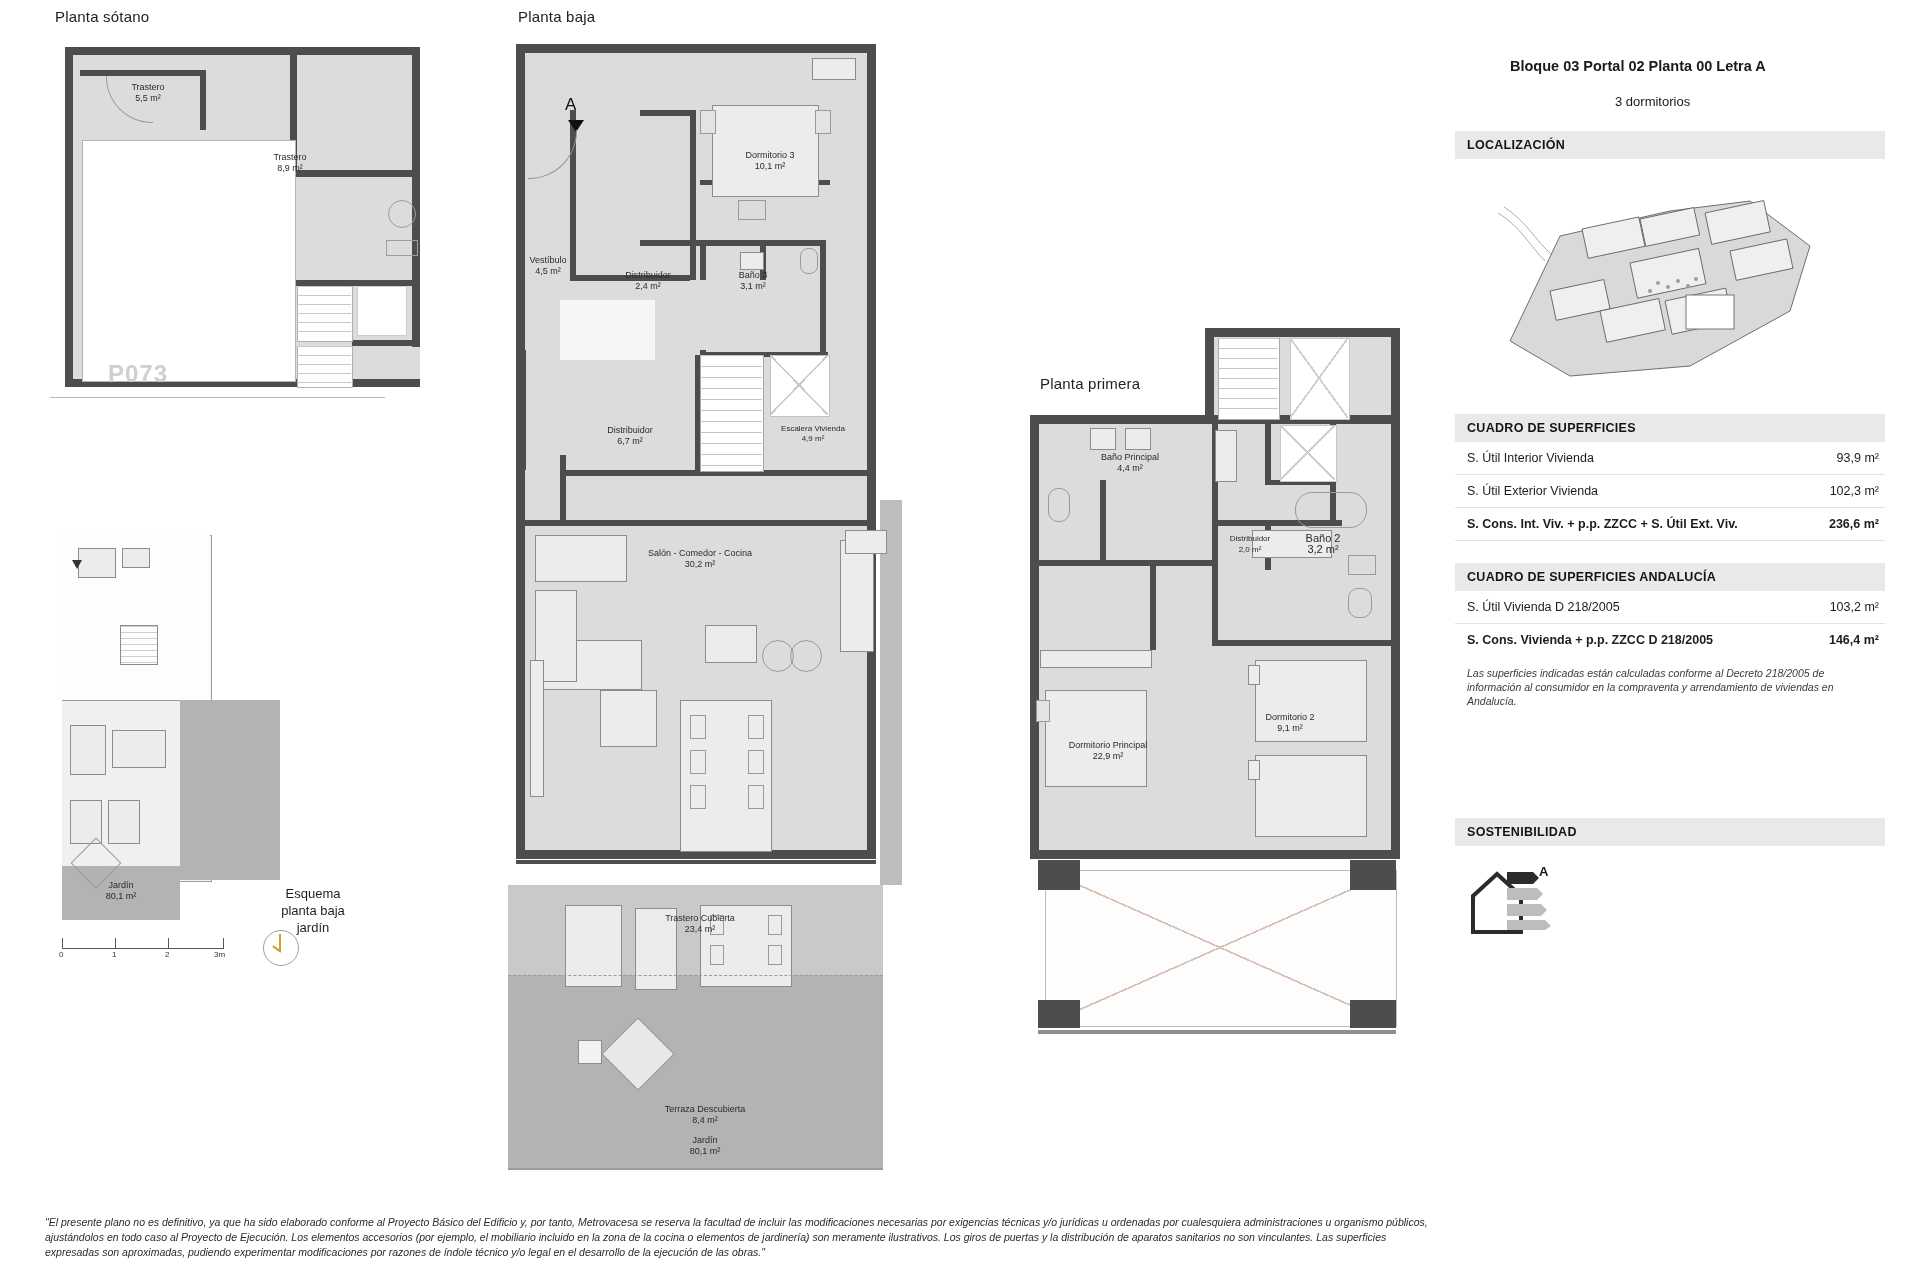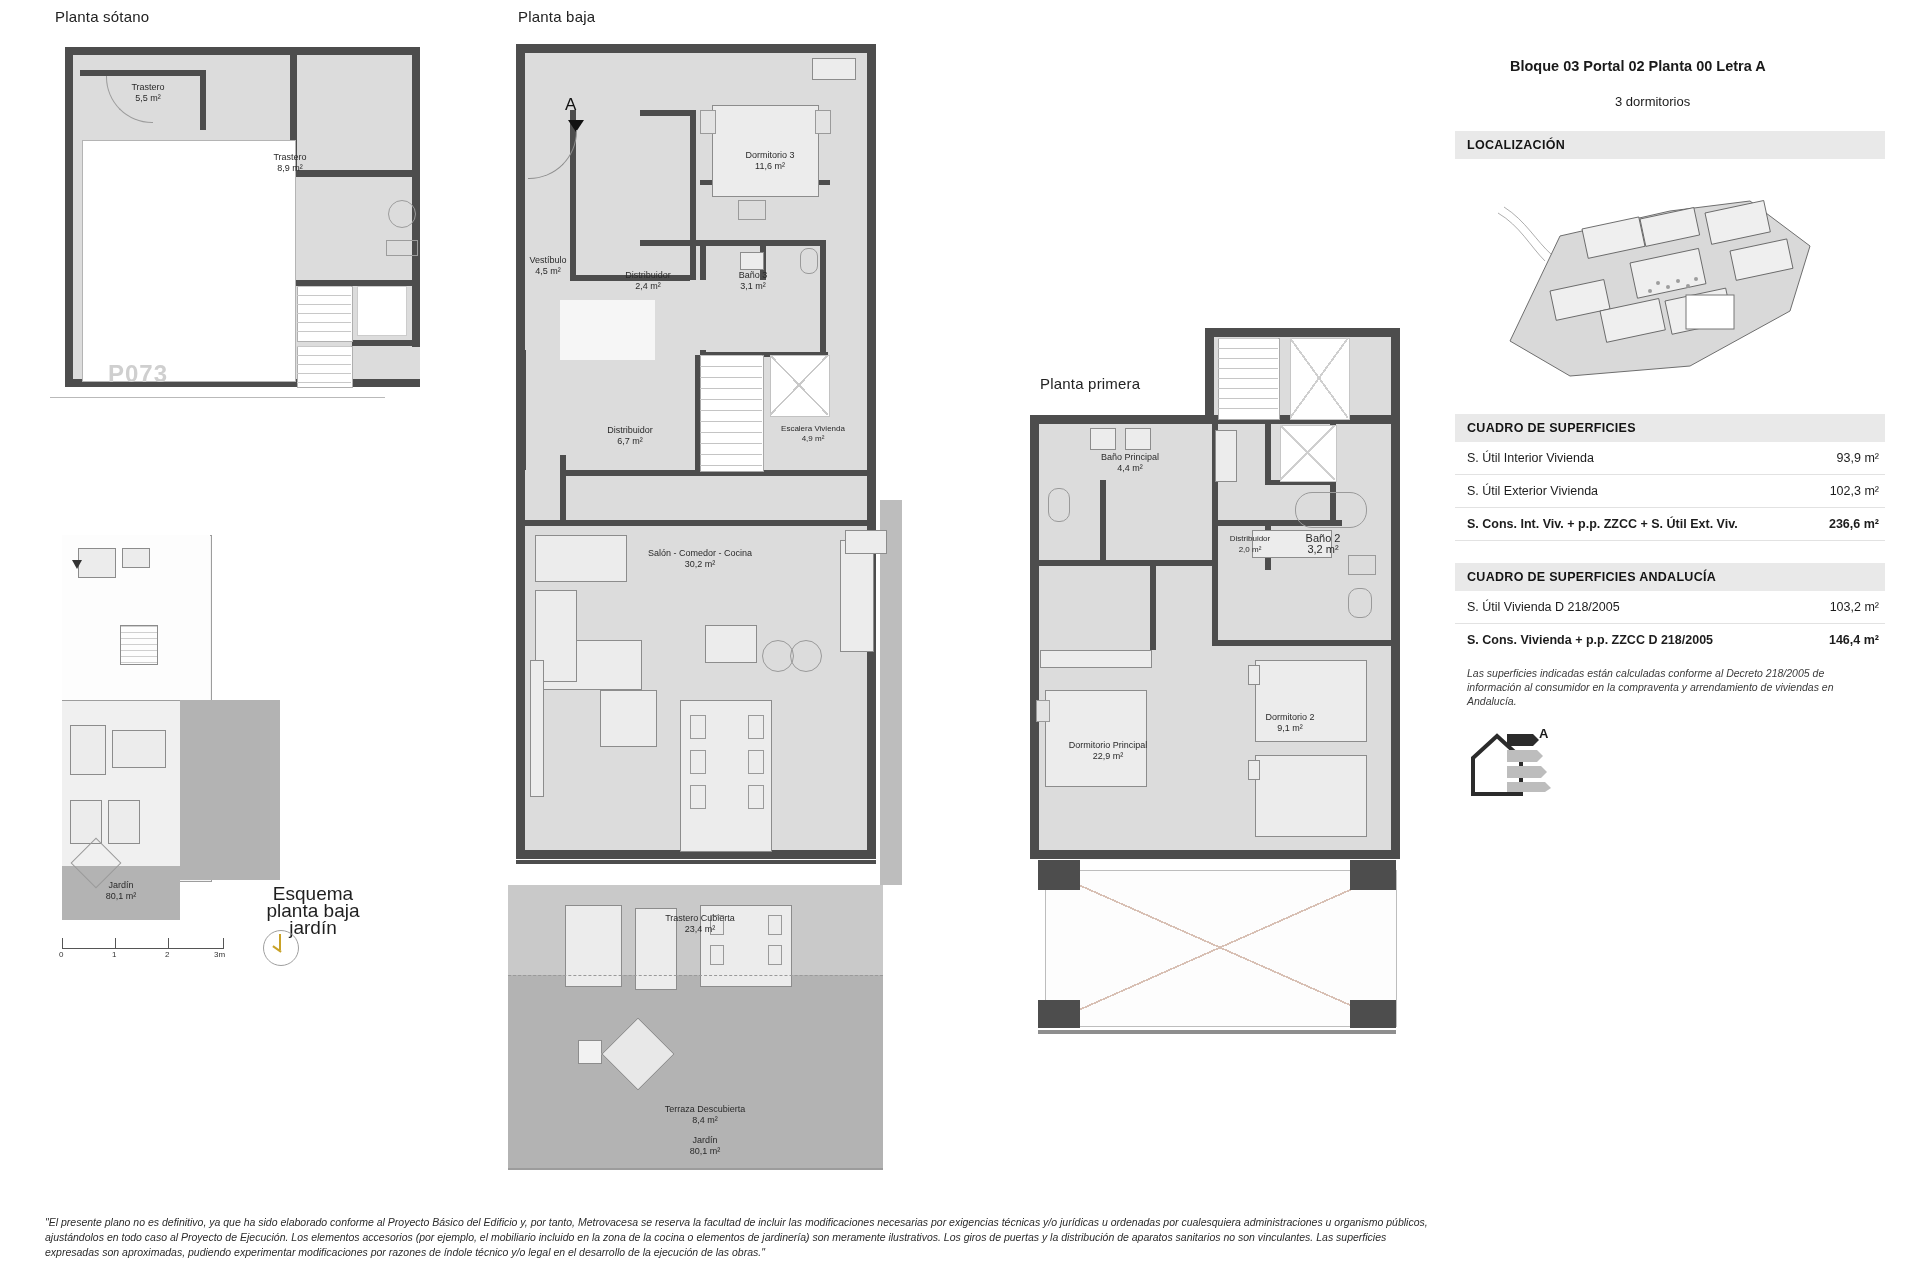--- a/index.html
+++ b/index.html
@@ -107,21 +107,21 @@
     <div class="furn" style="left:70px;top:800px;width:30px;height:42px;"></div>
     <div class="furn" style="left:108px;top:800px;width:30px;height:42px;"></div>
     <div class="abs" style="left:78px;top:845px;width:34px;height:34px;border:1px solid #9a9a9a;transform:rotate(45deg);"></div>
 
     <div class="roomlab" style="left:76px;top:880px;width:90px;">
       <span>Jardín</span><br><span>80,1 m²</span>
     </div>
 
     <div class="abs" style="left:72px;top:560px;width:0;height:0;border-left:5px solid transparent;border-right:5px solid transparent;border-top:9px solid #333;"></div>
 
-    <div class="abs" style="left:258px;top:885px;width:110px;text-align:center;font-size:19px;line-height:17px;color:#1f1f1f;">
+    <div class="abs" style="left:258px;top:885px;width:110px;text-align:center;font-size:13px;line-height:17px;color:#1f1f1f;">
       <span>Esquema</span><br>
       <span>planta baja</span><br>
       <span>jardín</span>
     </div>
 
     <div class="abs" style="left:263px;top:930px;width:34px;height:34px;border:1px solid #9f9f9f;border-radius:50%;"></div>
     <div class="abs" style="left:279px;top:934px;width:2px;height:16px;background:#c9a227;"></div>
     <div class="abs" style="left:272px;top:948px;width:10px;height:2px;background:#c9a227;transform:rotate(35deg);"></div>
 
     <div class="abs" style="left:62px;top:938px;width:160px;height:10px;border-left:1px solid #555;border-right:1px solid #555;border-bottom:1px solid #555;"></div>
@@ -216,21 +216,21 @@
     <div class="abs" style="left:710px;top:945px;width:12px;height:18px;border:1px solid #9a9a9a;"></div>
     <div class="abs" style="left:768px;top:915px;width:12px;height:18px;border:1px solid #9a9a9a;"></div>
     <div class="abs" style="left:768px;top:945px;width:12px;height:18px;border:1px solid #9a9a9a;"></div>
     <div class="abs" style="left:578px;top:1040px;width:22px;height:22px;border:1px solid #8d8d8d;background:#f2f2f2;"></div>
     <div class="abs" style="left:612px;top:1028px;width:50px;height:50px;border:1px solid #8d8d8d;background:#e8e8e8;transform:rotate(45deg);"></div>
 
     <div class="dash" style="left:508px;top:975px;width:375px;"></div>
     <div class="abs" style="left:508px;top:1168px;width:375px;height:2px;background:#9c9c9c;"></div>
 
     <div class="roomlab" style="left:725px;top:150px;width:90px;">
-      <span>Dormitorio 3</span><br><span>11,6 m²</span></div>
+      <span>Dormitorio 3</span><br><span>10,1 m²</span></div>
     <div class="roomlab" style="left:503px;top:255px;width:90px;">
       <span>Vestíbulo</span><br><span>4,5 m²</span></div>
     <div class="roomlab" style="left:603px;top:270px;width:90px;">
       <span>Distribuidor</span><br><span>2,4 m²</span></div>
     <div class="roomlab" style="left:718px;top:270px;width:70px;">
       <span>Baño 3</span><br><span>3,1 m²</span></div>
     <div class="roomlab" style="left:575px;top:425px;width:110px;">
       <span>Distribuidor</span><br><span>6,7 m²</span></div>
     <div class="roomlab" style="left:778px;top:424px;width:70px;line-height:10px;font-size:8px;">
       <span>Escalera Vivienda</span><br><span>4,9 m²</span></div>
@@ -377,20 +377,21 @@
         <span>S. Útil Vivienda D 218/2005</span>
         <span>103,2 m²</span>
         </div>
       <div class="row bold" style="border-bottom:none;">
         <span>S. Cons. Vivienda + p.p. ZZCC D 218/2005</span>
         <span>146,4 m²</span>
         </div>
     </div>
     <div class="note">Las superficies indicadas están calculadas conforme al Decreto 218/2005 de información al consumidor en la compraventa y arrendamiento de viviendas en Andalucía.</div>
 
+    <div class="bar" style="margin-top:110px;">SOSTENIBILIDAD</div>
 
     <div style="position:relative;height:100px;">
       <div class="abs" style="left:12px;top:20px;">
         <svg width="70" height="72" viewBox="0 0 70 72">
           <path d="M6,30 L30,8 L54,30 L54,66 L6,66 Z" fill="none" stroke="#2b2b2b" stroke-width="4"></path>
         </svg>
       </div>
       <div class="abs" style="left:52px;top:22px;">
         <svg width="130" height="62" viewBox="0 0 130 62">
           <g fill="#2b2b2b">

